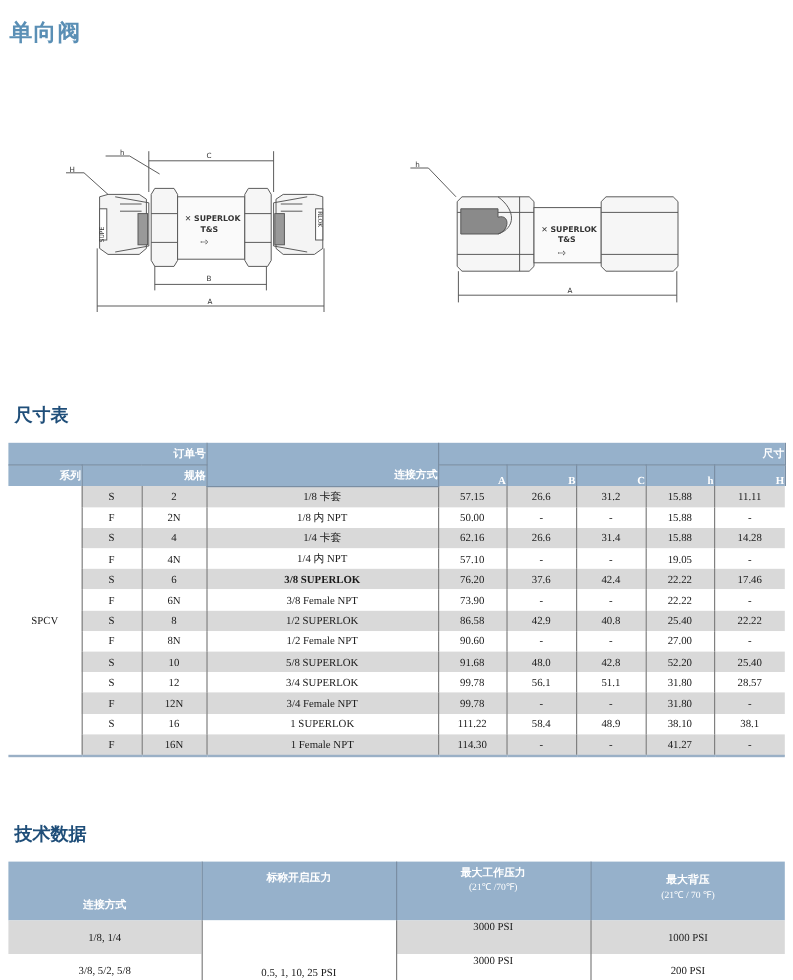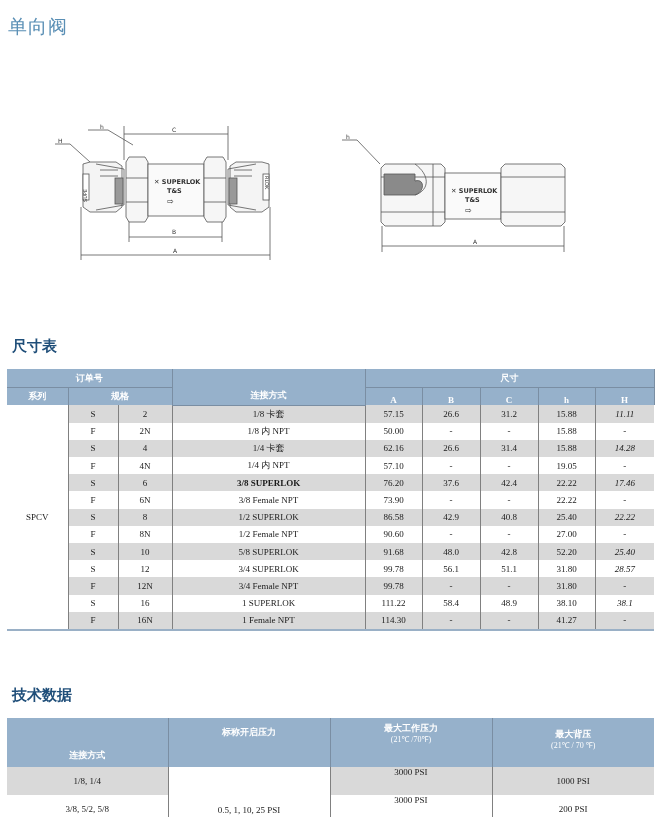--- a/index.html
+++ b/index.html
@@ -1,40 +1,40 @@
 <!DOCTYPE html>
 <html><head>
 <meta charset="utf-8">
 <style>
   html, body { margin: 0; padding: 0; background: #ffffff; }
   body { width: 661px; height: 817px; position: relative; overflow: hidden;
          font-family: "Liberation Serif", "DejaVu Serif", serif; color: #1a1a1a; }
   .abs { position: absolute; }
   .page-title { left: 8px; top: 14px; font-family: "DejaVu Sans", sans-serif; font-size: 19px;
-                font-weight: normal; color: #5a8fb5; letter-spacing: 1px; }
+                font-weight: bold; color: #5a8fb5; letter-spacing: 1px; }
   .section-title { font-family: "DejaVu Sans", sans-serif; font-size: 15px; font-weight: bold;
                    color: #1f4e79; left: 12px; text-align: right; }
   .drawing { left: 40px; top: 112px; width: 260px; height: 150px; }
   .drawing2 { left: 330px; top: 120px; width: 250px; height: 140px; }
 
   
   table { border-collapse: collapse; position: absolute; table-layout: fixed; }
   #dim-table { left: 7px; top: 369px; width: 647px; }
   #dim-table td, #dim-table th { font-size: 9px; text-align: center; padding: 0; height: 17.2px;
            border-left: 1px solid #808080; border-right: 1px solid #808080; }
   #dim-table th { background: #96b1cb; color: #ffffff; font-family: "DejaVu Sans", sans-serif;
-           font-weight: bold; font-size: 9px; border-color: #7a8ea3; }
+           font-weight: bold; font-size: 9px; border-color: #7a8ea3; text-align: right; }
   #dim-table tr.hdr1 th { height: 18px; border-bottom: 1px solid #7a8ea3; }
   #dim-table tr.hdr2 th { height: 17px; }
   #dim-table tr.gray td { background: #d9d9d9; }
   #dim-table tr.white td { background: #ffffff; }
   #dim-table td.series { background: #ffffff !important; border-left: none; }
   #dim-table tr:last-child td { border-bottom: 2px solid #9ab0c6; }
   #dim-table td.series-cell { vertical-align: middle; border-bottom: 2px solid #9ab0c6; }
-  #dim-table td.last { border-right: none; font-style: italic; }
+  #dim-table td.last { border-right: none; }
   #dim-table th.first, #dim-table td.first { border-left: none; }
 
   
   #tech-table { left: 7px; top: 718px; width: 647px; }
   #tech-table th { background: #96b1cb; color: #ffffff; font-family: "DejaVu Sans", sans-serif;
            font-weight: bold; font-size: 9px; height: 38px; border-left: 1px solid #7a8ea3;
            border-right: 1px solid #7a8ea3; line-height: 12px; }
   #tech-table th .sub { font-family: "Liberation Serif", serif; font-weight: normal; font-size: 8px; display: block; }
   #tech-table td { font-size: 9px; text-align: center; height: 28px; padding: 0;
            border-left: 1px solid #808080; border-right: 1px solid #808080; }

